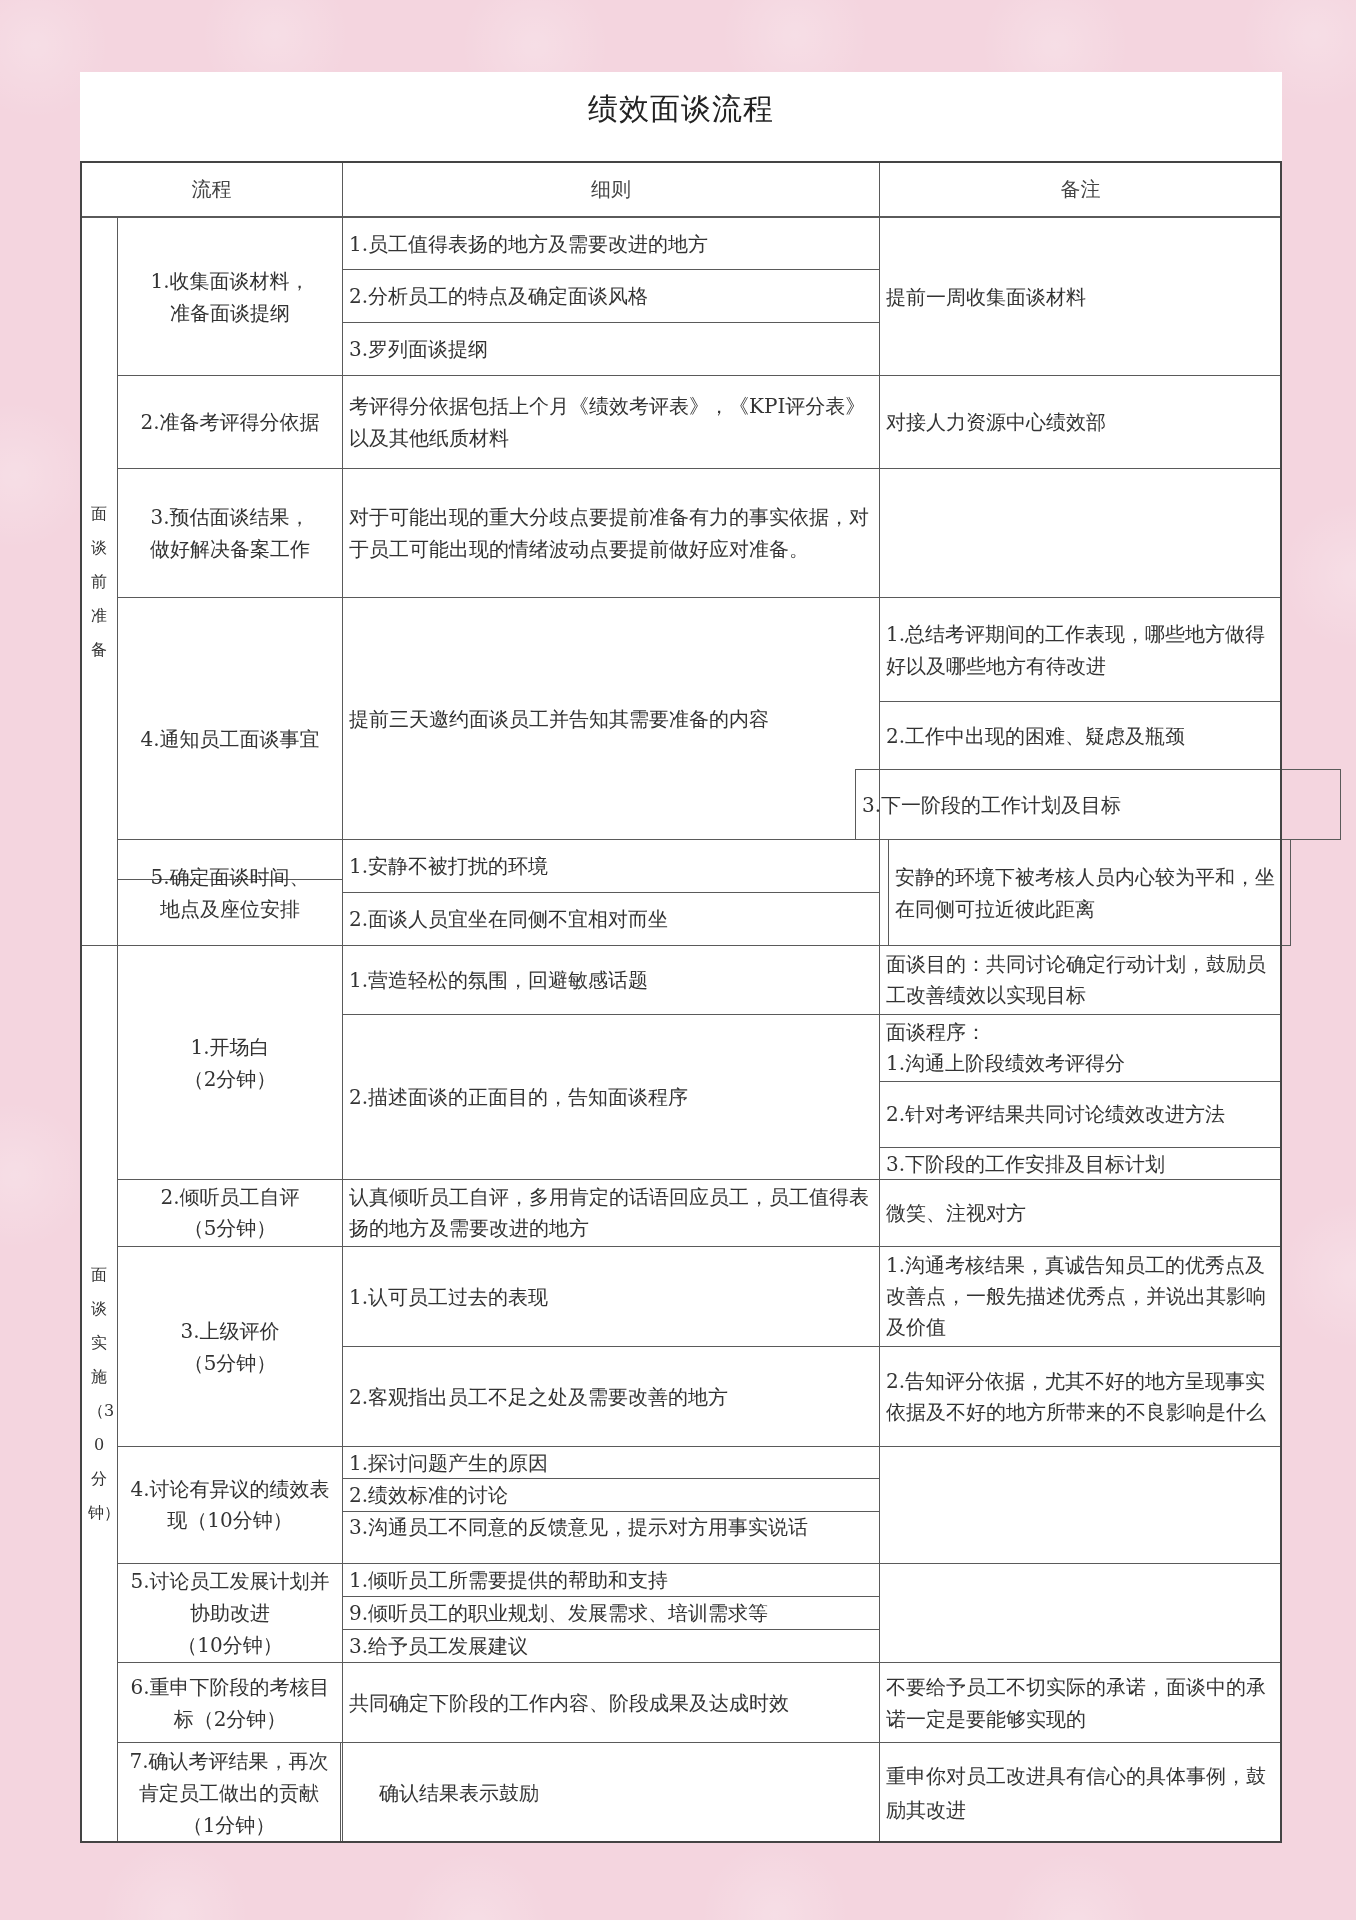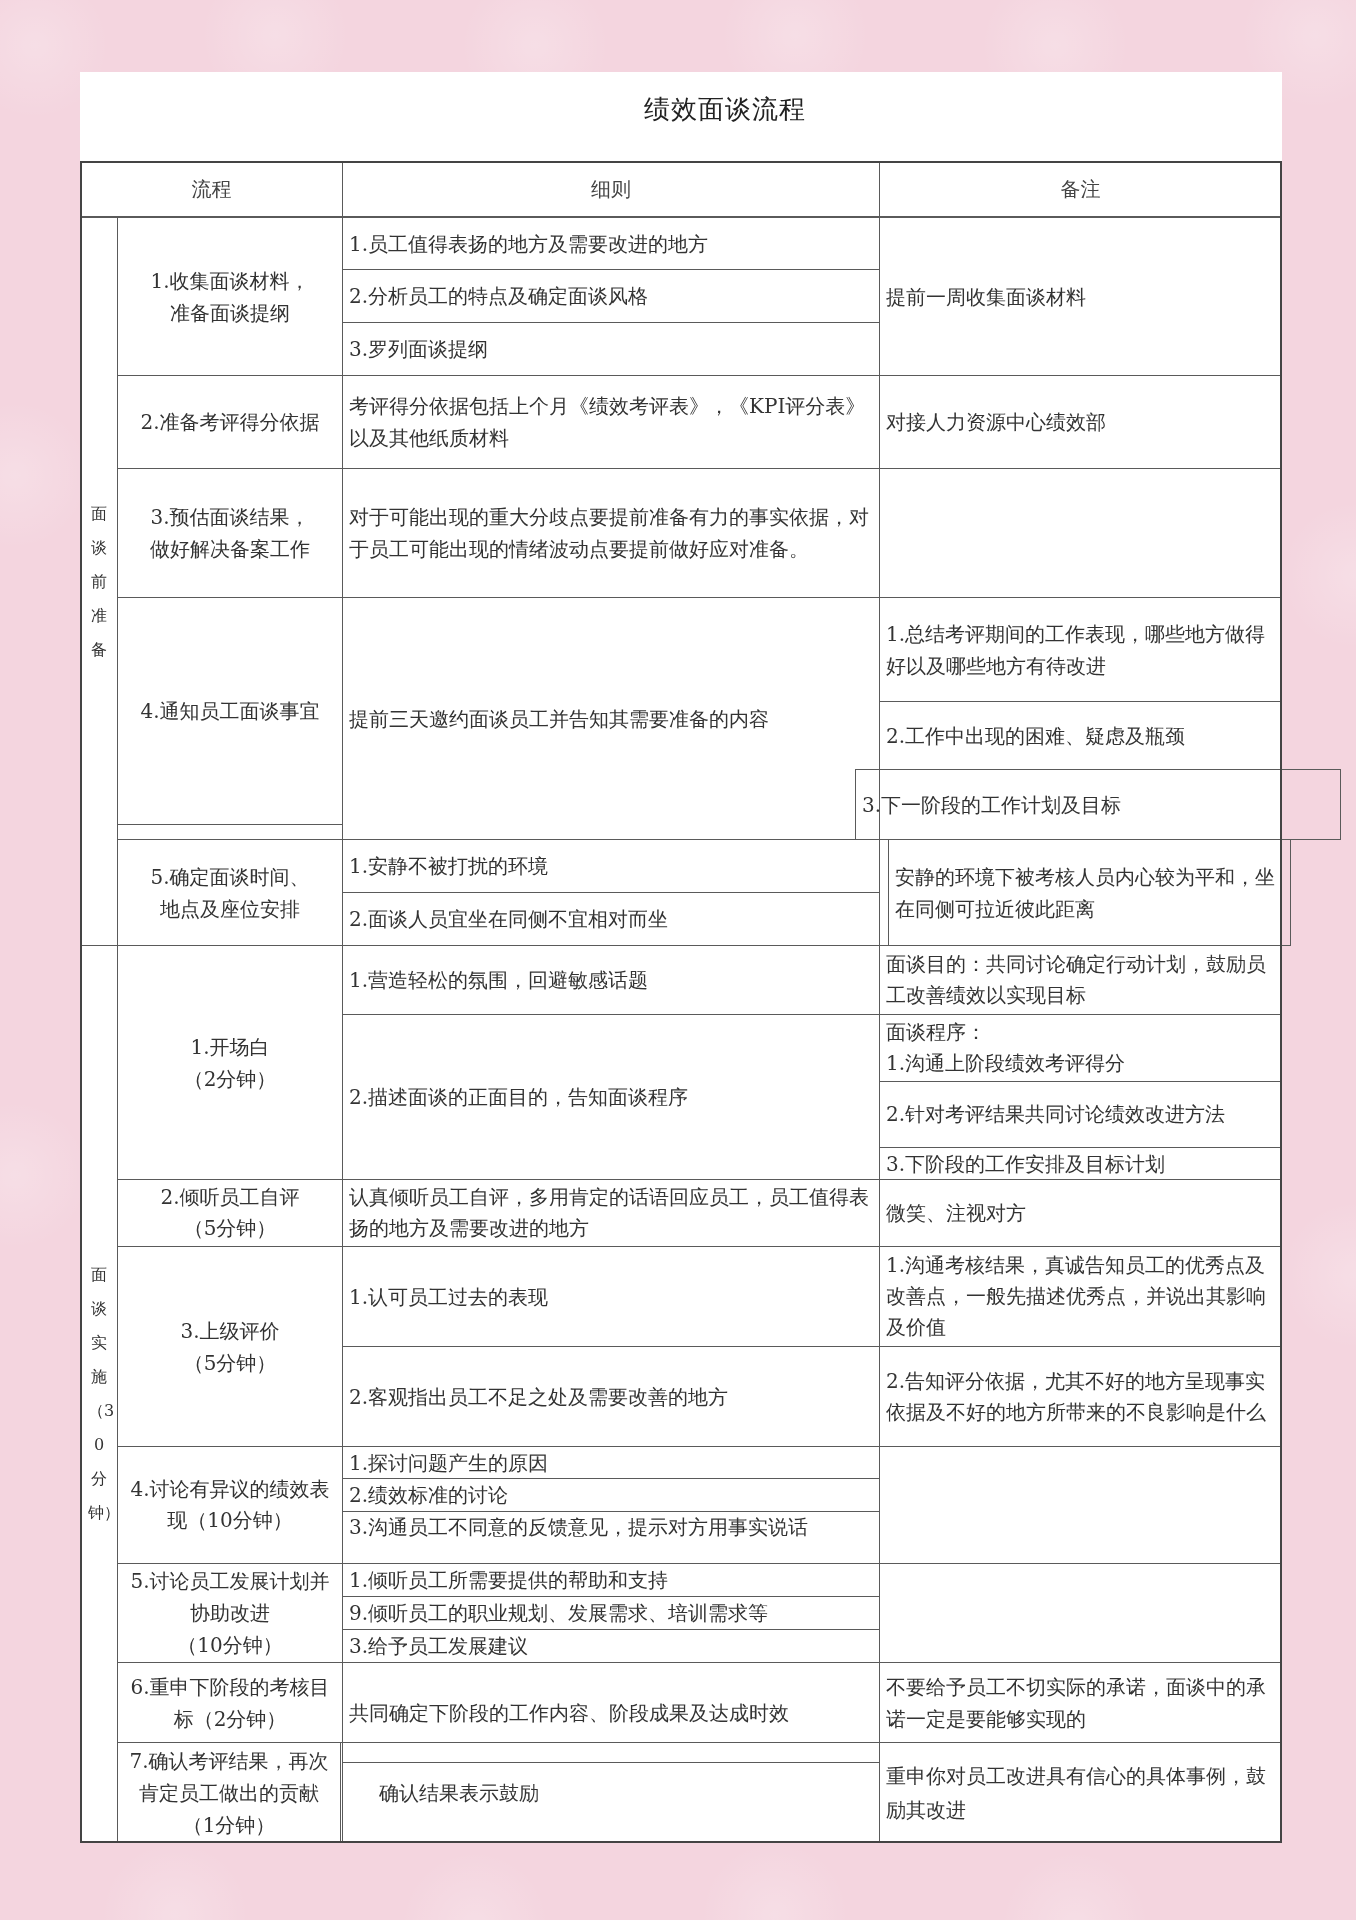--- a/index.html
+++ b/index.html
@@ -14,21 +14,21 @@
     background:radial-gradient(circle at 50% 50%, rgba(255,255,255,0.22), rgba(255,255,255,0) 70%);
     border-radius:50%;
   }
   .card {
     position:absolute; left:80px; top:72px; width:1202px; height:1771px;
     background:#ffffff;
   }
   .title {
     position:absolute; left:80px; top:72px; width:1202px; height:74px;
     display:flex; align-items:center; justify-content:center;
-    font-size:26px; color:#222; letter-spacing:1px;margin-left:44px;
+    font-size:30px; color:#222; letter-spacing:1px;
   }
   .cell {
     position:absolute; box-sizing:border-box;
     border:1px solid #5a5a5a;
     margin-left:-1px; margin-top:-1px;
     font-size:20px; line-height:32px; color:#333;
     display:flex; align-items:center;
     padding:0 6px; overflow:hidden;
   }
   .center { justify-content:center; text-align:center; }
@@ -87,21 +87,21 @@
 
 <div class="cell center" style="left:118px;top:376px;width:226px;height:94px;">2.准备考评得分依据</div>
 <div class="cell left" style="left:343px;top:376px;width:538px;height:94px;">考评得分依据包括上个月《绩效考评表》，《KPI评分表》以及其他纸质材料</div>
 <div class="cell left" style="left:880px;top:376px;width:403px;height:94px;">对接人力资源中心绩效部</div>
 
 <div class="cell center pre" style="left:118px;top:469px;width:226px;height:130px;">3.预估面谈结果，
 做好解决备案工作</div>
 <div class="cell left" style="left:343px;top:469px;width:538px;height:130px;">对于可能出现的重大分歧点要提前准备有力的事实依据，对于员工可能出现的情绪波动点要提前做好应对准备。</div>
 <div class="cell left" style="left:880px;top:469px;width:403px;height:130px;"></div>
 
-<div class="cell center" style="left:118px;top:598px;width:226px;height:228px;">4.通知员工面谈事宜</div>
+<div class="cell center" style="left:118px;top:598px;width:226px;height:283px;">4.通知员工面谈事宜</div>
 <div class="cell left" style="left:343px;top:598px;width:538px;height:243px;">提前三天邀约面谈员工并告知其需要准备的内容</div>
 <div class="cell left" style="left:880px;top:598px;width:403px;height:105px;">1.总结考评期间的工作表现，哪些地方做得好以及哪些地方有待改进</div>
 <div class="cell left" style="left:880px;top:702px;width:403px;height:69px;">2.工作中出现的困难、疑虑及瓶颈</div>
 <div class="cell left" style="left:856px;top:770px;width:486px;height:71px;">3.下一阶段的工作计划及目标</div>
 
 <div class="cell center pre" style="left:118px;top:840px;width:226px;height:107px;">5.确定面谈时间、
 地点及座位安排</div>
 <div class="cell left" style="left:343px;top:840px;width:538px;height:54px;">1.安静不被打扰的环境</div>
 <div class="cell left" style="left:343px;top:893px;width:538px;height:54px;">2.面谈人员宜坐在同侧不宜相对而坐</div>
 <div class="cell left" style="left:880px;top:840px;width:403px;height:107px;margin-left:8px;">安静的环境下被考核人员内心较为平和，坐在同侧可拉近彼此距离</div>
@@ -135,20 +135,20 @@
 <div class="cell left" style="left:880px;top:1447px;width:403px;height:118px;"></div>
 
 <div class="cell center pre" style="left:118px;top:1564px;width:226px;height:100px;line-height:32px;">5.讨论员工发展计划并协助改进
 （10分钟）</div>
 <div class="cell left" style="left:343px;top:1564px;width:538px;height:34px;">1.倾听员工所需要提供的帮助和支持</div>
 <div class="cell left" style="left:343px;top:1597px;width:538px;height:34px;">9.倾听员工的职业规划、发展需求、培训需求等</div>
 <div class="cell left" style="left:343px;top:1630px;width:538px;height:34px;">3.给予员工发展建议</div>
 <div class="cell left" style="left:880px;top:1564px;width:403px;height:100px;"></div>
 
 <div class="cell center" style="left:118px;top:1663px;width:226px;height:81px;line-height:32px;">6.重申下阶段的考核目标（2分钟）</div>
-<div class="cell left" style="left:343px;top:1663px;width:538px;height:101px;">共同确定下阶段的工作内容、阶段成果及达成时效</div>
+<div class="cell left" style="left:343px;top:1663px;width:538px;height:81px;">共同确定下阶段的工作内容、阶段成果及达成时效</div>
 <div class="cell left" style="left:880px;top:1663px;width:403px;height:81px;line-height:32px;">不要给予员工不切实际的承诺，面谈中的承诺一定是要能够实现的</div>
 
 <div class="cell center" style="left:118px;top:1743px;width:224px;height:101px;line-height:32px;">7.确认考评结果，再次肯定员工做出的贡献（1分钟）</div>
 <div class="cell left" style="left:343px;top:1743px;width:538px;height:101px;padding-left:36px;">确认结果表示鼓励</div>
 <div class="cell left" style="left:880px;top:1743px;width:403px;height:101px;line-height:34px;">重申你对员工改进具有信心的具体事例，鼓励其改进</div>
 
 <div class="outer-border"></div>
 
 </body></html>

